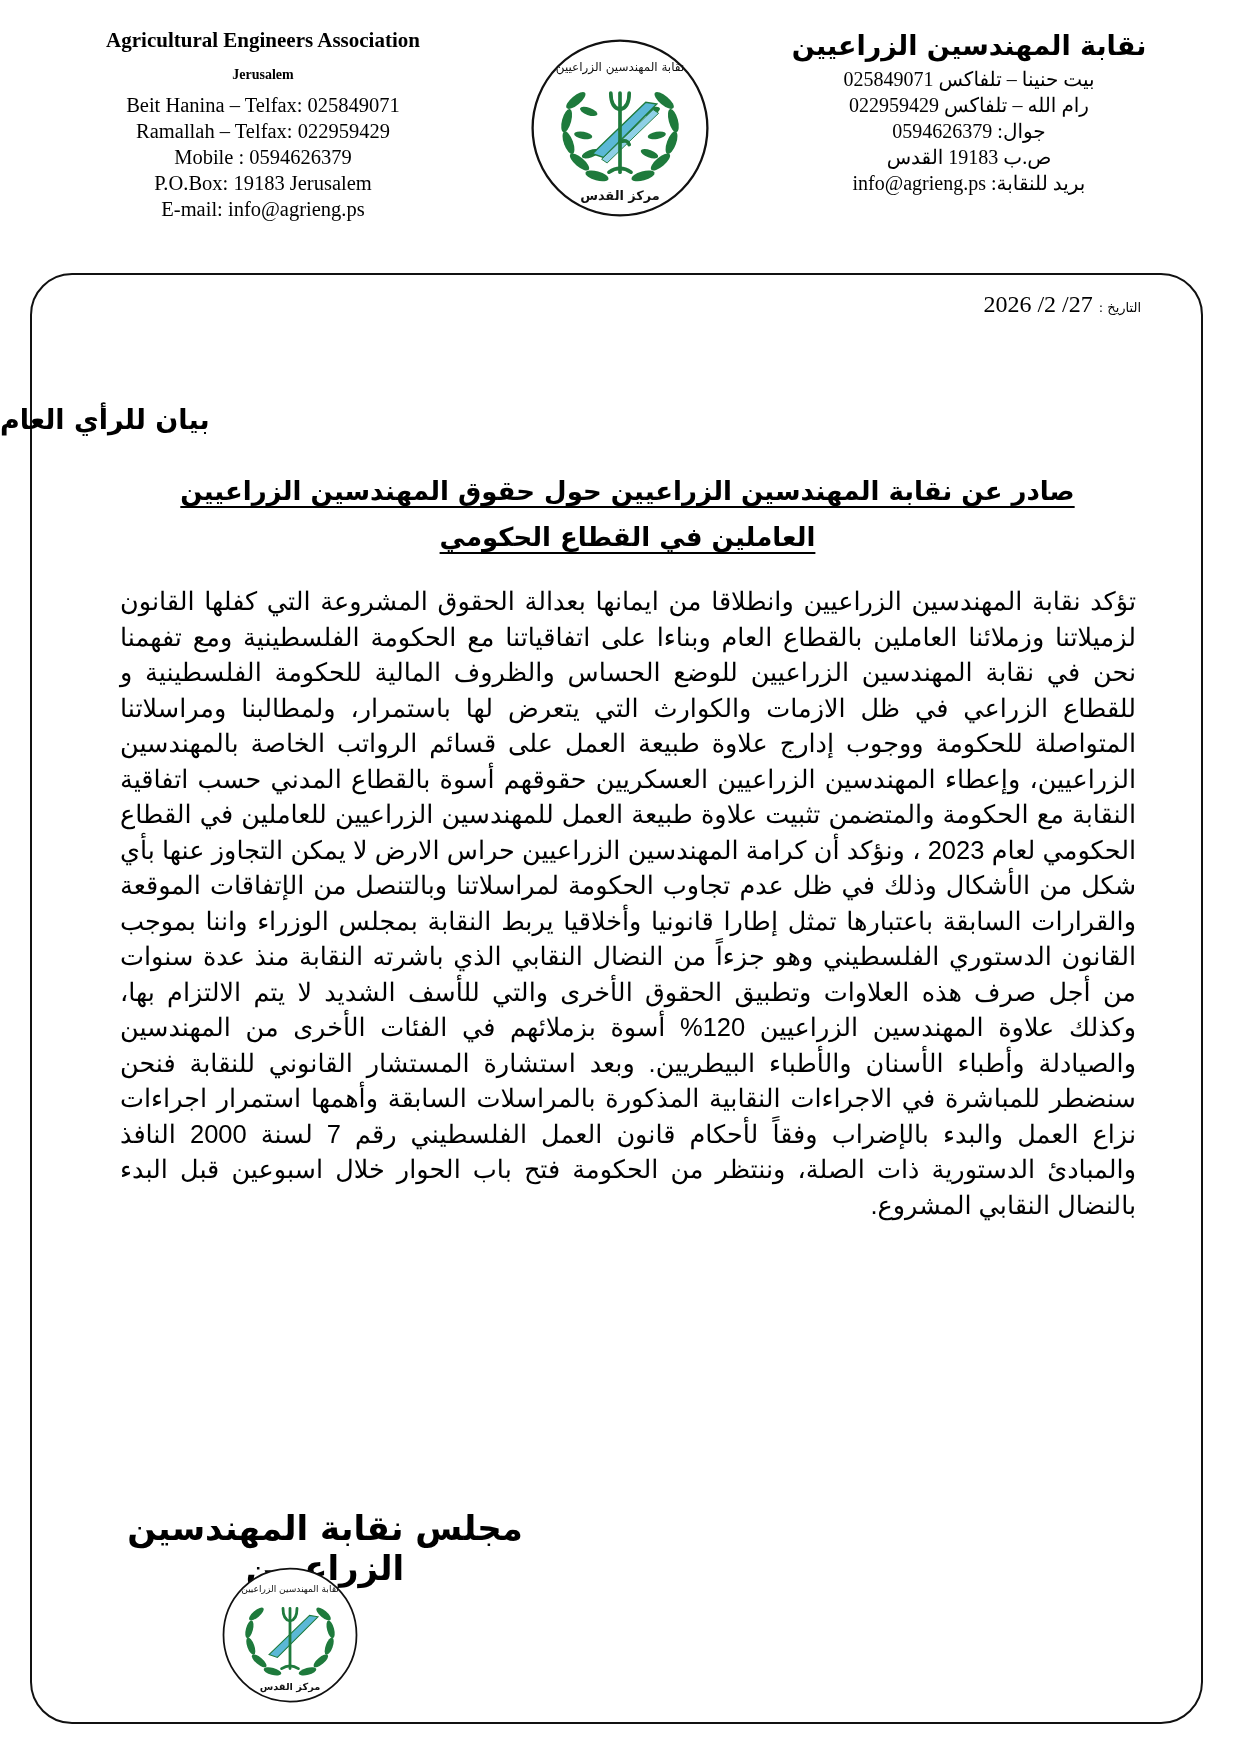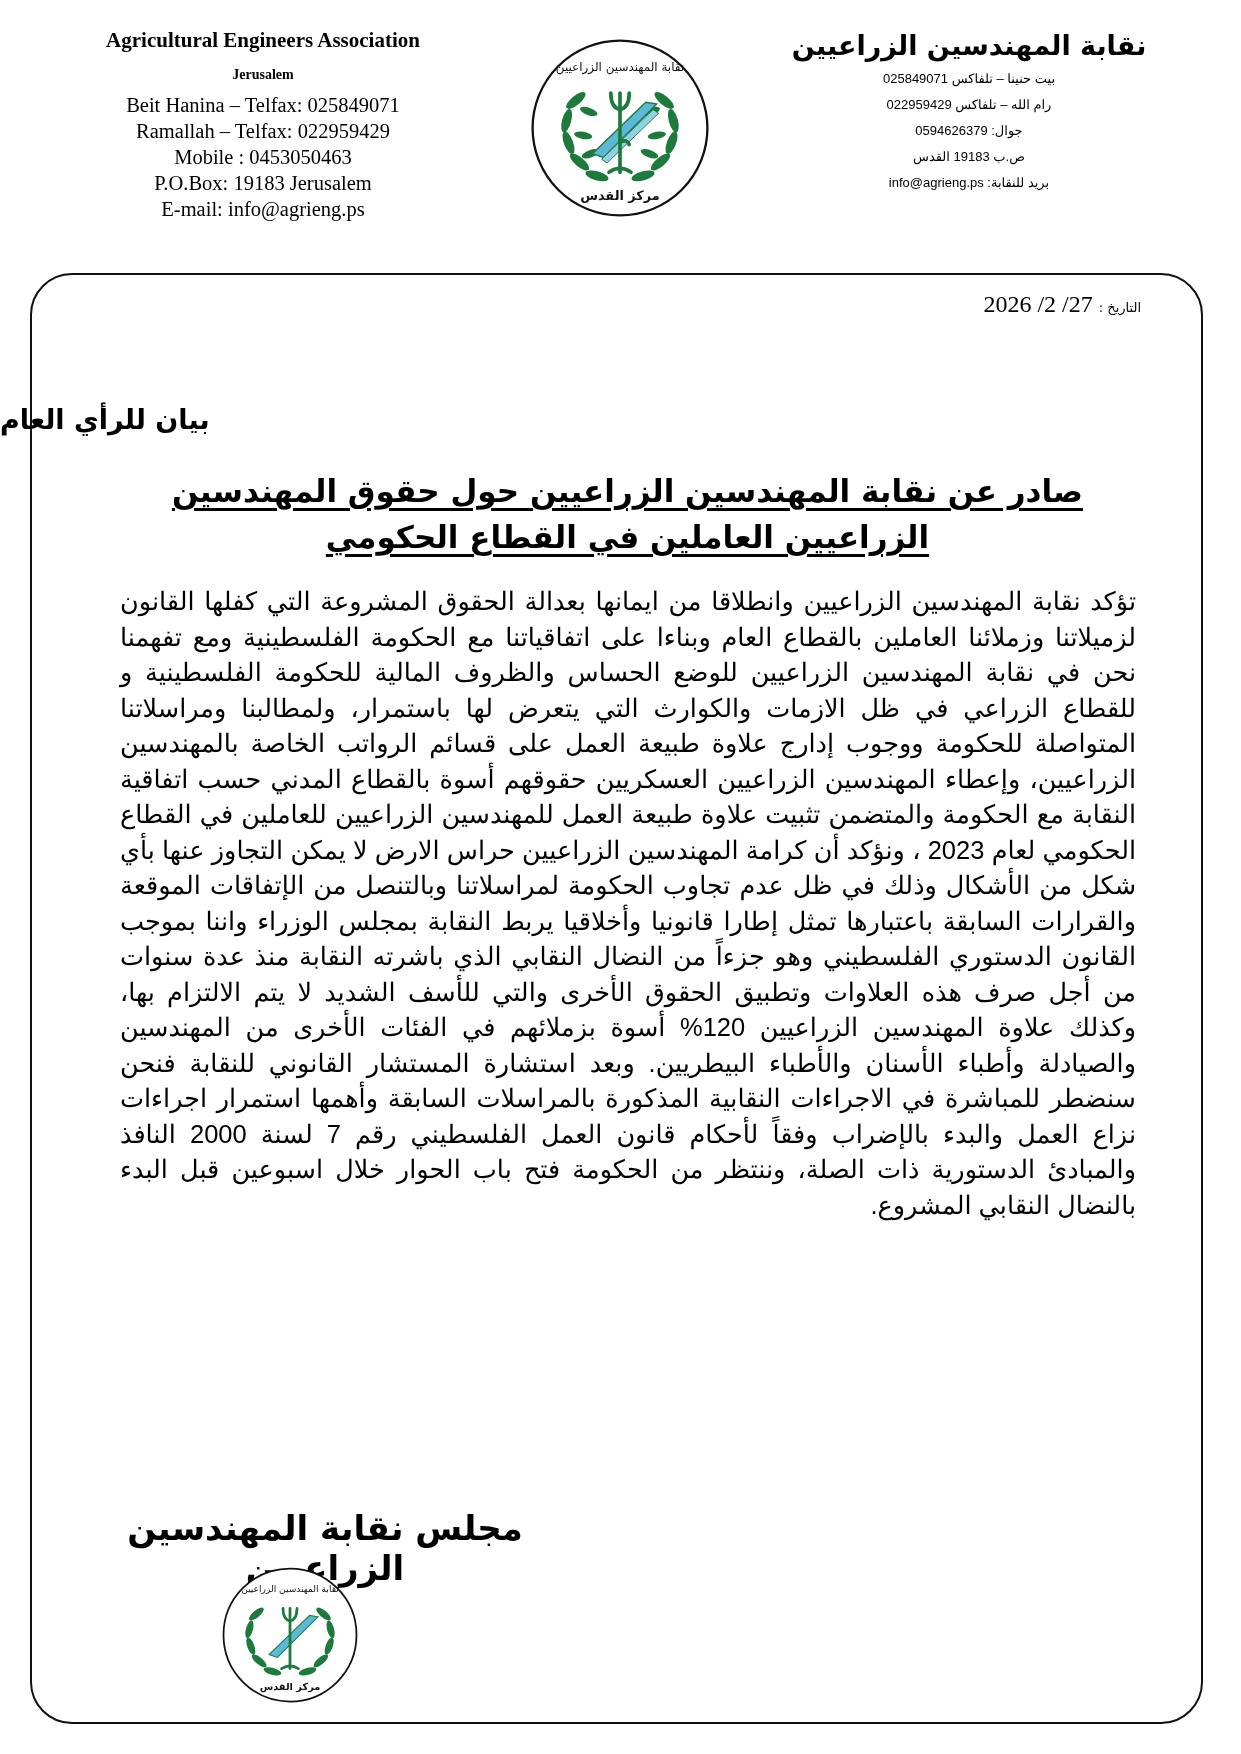--- a/index.html
+++ b/index.html
@@ -10,40 +10,40 @@
   }
   .en-header .org { font-weight:bold; font-size:21px; line-height:36px; }
   .en-header .city { font-weight:bold; font-size:14px; line-height:34px; }
   .en-header .line { font-size:20.5px; line-height:26px; }
   .ar-header {
     position:absolute; right:82px; top:26px; width:380px; text-align:center; direction:rtl;
     font-family:"DejaVu Sans", sans-serif;
   }
   .ar-header .org { font-weight:bold; font-size:27px; line-height:40px; }
   .ar-header .city { font-weight:bold; font-size:20px; line-height:34px; }
-  .ar-header .line { font-family:Liberation Sans, sans-serif; font-size:13px; line-height:26px; }
+  .ar-header .line { font-family:Liberation Serif, serif; font-size:20px; line-height:26px; }
   .logo { position:absolute; }
   .logo-top { left:528px; top:36px; width:184px; height:184px; }
   .logo-bottom { left:220px; top:1565px; width:140px; height:140px; }
   .frame {
     position:absolute; left:30px; top:273px; width:1173px; height:1451px;
     border:2.5px solid #111; border-radius:42px; box-sizing:border-box;
   }
   .date {
     position:absolute; right:100px; top:286px; direction:rtl;
     font-family:"Liberation Serif", serif; font-size:24px; line-height:36px;
   }
   .date .lbl { font-family:"DejaVu Sans", sans-serif; font-size:13px; }
   .title {
     position:absolute; left:0; right:0; top:400px; text-align:left; direction:rtl;
     font-family:"DejaVu Sans", sans-serif; font-weight:bold; font-size:27px; line-height:40px;
   }
   .subtitle {
     position:absolute; left:130px; right:116px; top:468px; text-align:center; direction:rtl;
-    font-family:"DejaVu Sans", sans-serif; font-weight:bold; font-size:31px; line-height:46px;
+    font-family:"DejaVu Sans", sans-serif; font-weight:bold; font-size:26px; line-height:46px;
     text-decoration:underline; text-underline-offset:6px;
   }
   .body-text {
     position:absolute; left:120px; right:105px; top:584px; direction:rtl;
     text-align:justify; text-align-last:right;
     font-family:"Liberation Sans", sans-serif; font-size:25.5px; line-height:35.5px;
     letter-spacing:-0.3px;
   }
   .body-text p { margin:0; }
   .signature {
@@ -52,21 +52,21 @@
   }
 </style>
 </head>
 <body>
 
 <div class="en-header">
   <div class="org">Agricultural Engineers Association</div>
   <div class="city">Jerusalem</div>
   <div class="line">Beit Hanina – Telfax: 025849071</div>
   <div class="line">Ramallah – Telfax: 022959429</div>
-  <div class="line">Mobile : 0453050463</div>
+  <div class="line">Mobile : 0594626379</div>
   <div class="line">P.O.Box: 19183 Jerusalem</div>
   <div class="line">E-mail: info@agrieng.ps</div>
 </div>
 
 <svg class="logo logo-top" viewBox="0 0 200 200" xmlns="http://www.w3.org/2000/svg">
   <circle cx="100" cy="100" r="95" fill="#fff" stroke="#111" stroke-width="2.5"></circle>
 
   <g fill="#1e7a3c">
     <ellipse cx="52" cy="70" rx="13" ry="5" transform="rotate(-40 52 70)"></ellipse>
     <ellipse cx="42" cy="92" rx="13" ry="5" transform="rotate(-75 42 92)"></ellipse>

